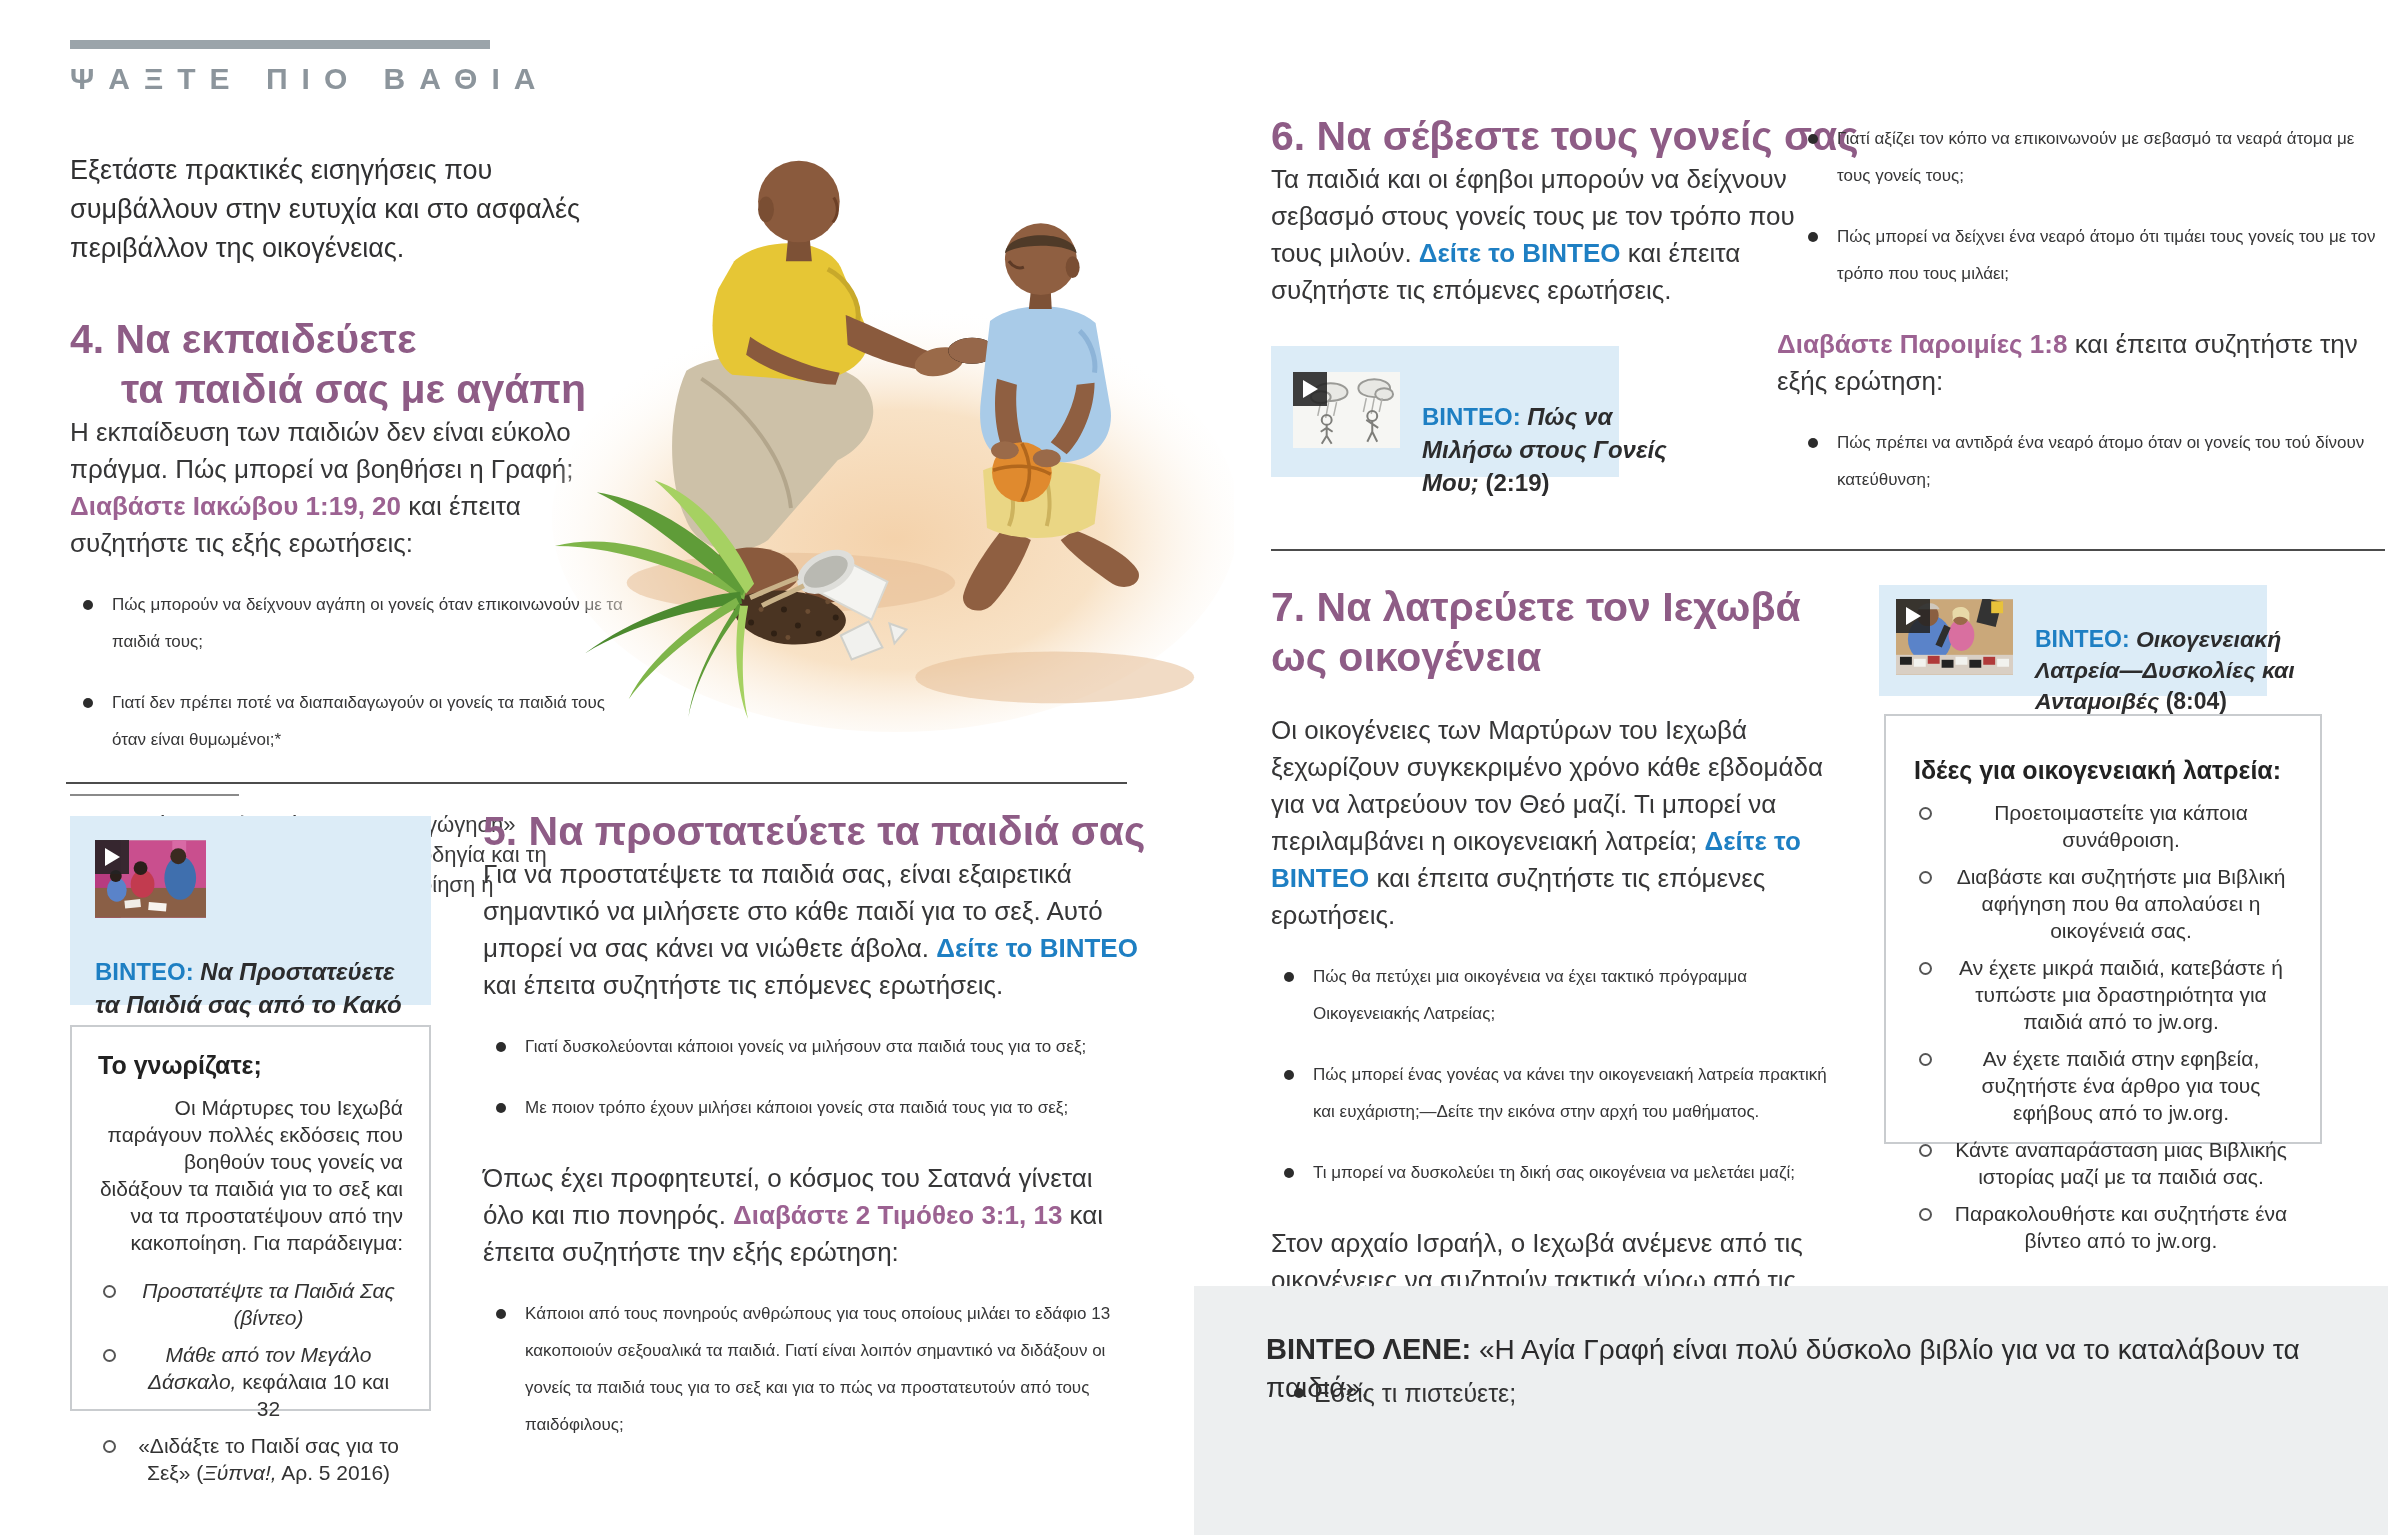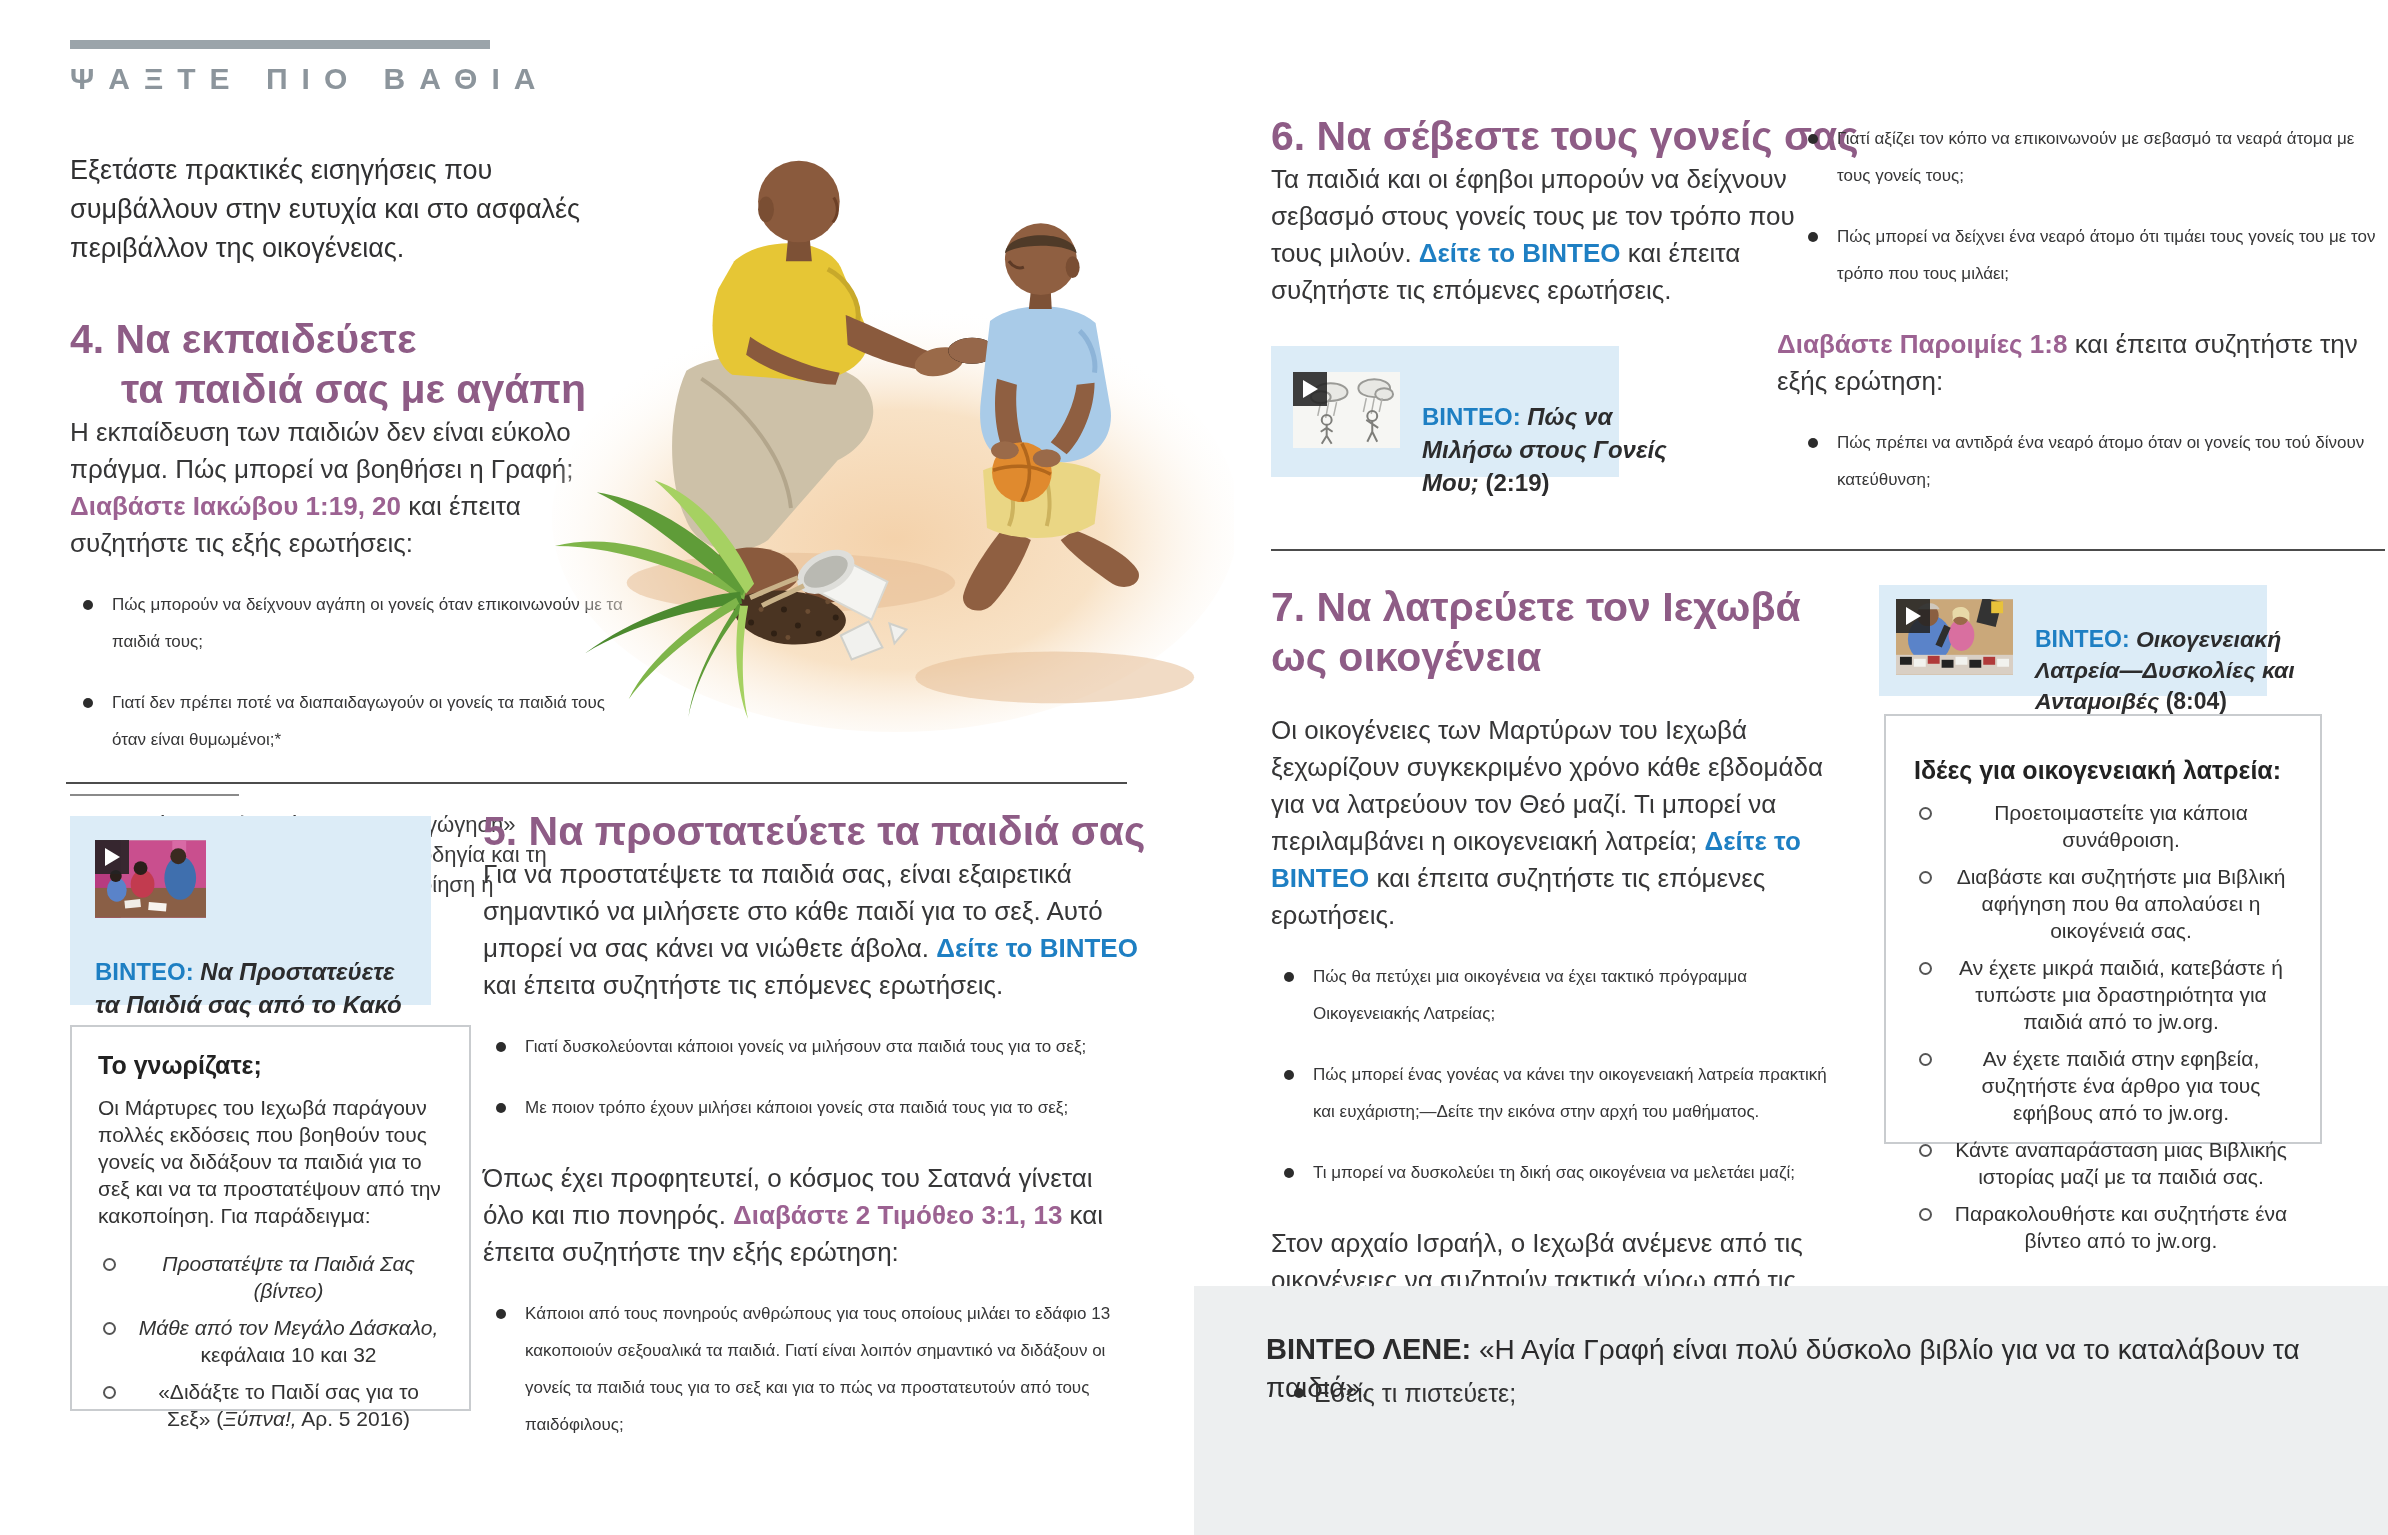--- a/index.html
+++ b/index.html
@@ -182,23 +182,23 @@
         <ellipse cx="22" cy="50" rx="10" ry="12" fill="#5a83c9"></ellipse>
         <circle cx="21" cy="36" r="6" fill="#2a1f1a"></circle>
         <rect x="30" y="60" width="16" height="8" fill="#f0ece6" transform="rotate(-6 38 64)"></rect>
         <rect x="54" y="63" width="18" height="8" fill="#f7f3ee" transform="rotate(5 63 67)"></rect>
       </svg>
       <span class="play"></span>
     </div>
     <p class="vcap abs" style="left:25px;top:115px;width:313px;"><span class="vlabel">ΒΙΝΤΕΟ:</span> <span class="vtitle">Να Προστατεύετε τα Παιδιά σας από το Κακό</span> <span class="vtime">(2:58)</span></p>
   </div>
 
-  <div class="abs box" style="left:70px;top:1025px;width:401px;height:386px;padding:24px 26px;">
+  <div class="abs box" style="left:70px;top:1025px;width:361px;height:386px;padding:24px 26px;">
     <h3>Το γνωρίζατε;</h3>
-    <p class="bbody" style="margin-top:14px;">Οι Μάρτυρες του Ιεχωβά παράγουν πολλές εκδόσεις που βοηθούν τους γονείς να διδάξουν τα παιδιά για το σεξ και να τα προστατέψουν από την κακοποίηση. Για παράδειγμα:</p>
+    <p class="bbody" style="margin-top:14px;text-align:right;">Οι Μάρτυρες του Ιεχωβά παράγουν πολλές εκδόσεις που βοηθούν τους γονείς να διδάξουν τα παιδιά για το σεξ και να τα προστατέψουν από την κακοποίηση. Για παράδειγμα:</p>
     <ul class="circ">
       <li><span class="it">Προστατέψτε τα Παιδιά Σας (βίντεο)</span></li>
       <li><span class="it">Μάθε από τον Μεγάλο Δάσκαλο,</span><span> κεφάλαια 10 και 32</span></li>
       <li><span>«Διδάξτε το Παιδί σας για το Σεξ» (</span><span class="it">Ξύπνα!,</span><span> Αρ. 5 2016)</span></li>
     </ul>
   </div>
 
   <div class="abs" style="left:483px;top:806px;width:657px;">
     <h2 class="sec nowrap">5. Να προστατεύετε τα παιδιά σας</h2>
     <p class="body mt"><span>Για να προστατέψετε τα παιδιά σας, είναι εξαιρετικά σημαντικό να μιλήσετε στο κάθε παιδί για το σεξ. Αυτό μπορεί να σας κάνει να νιώθετε άβολα. </span><a class="blink">Δείτε το ΒΙΝΤΕΟ</a><span> και έπειτα συζητήστε τις επόμενες ερωτήσεις.</span></p>

